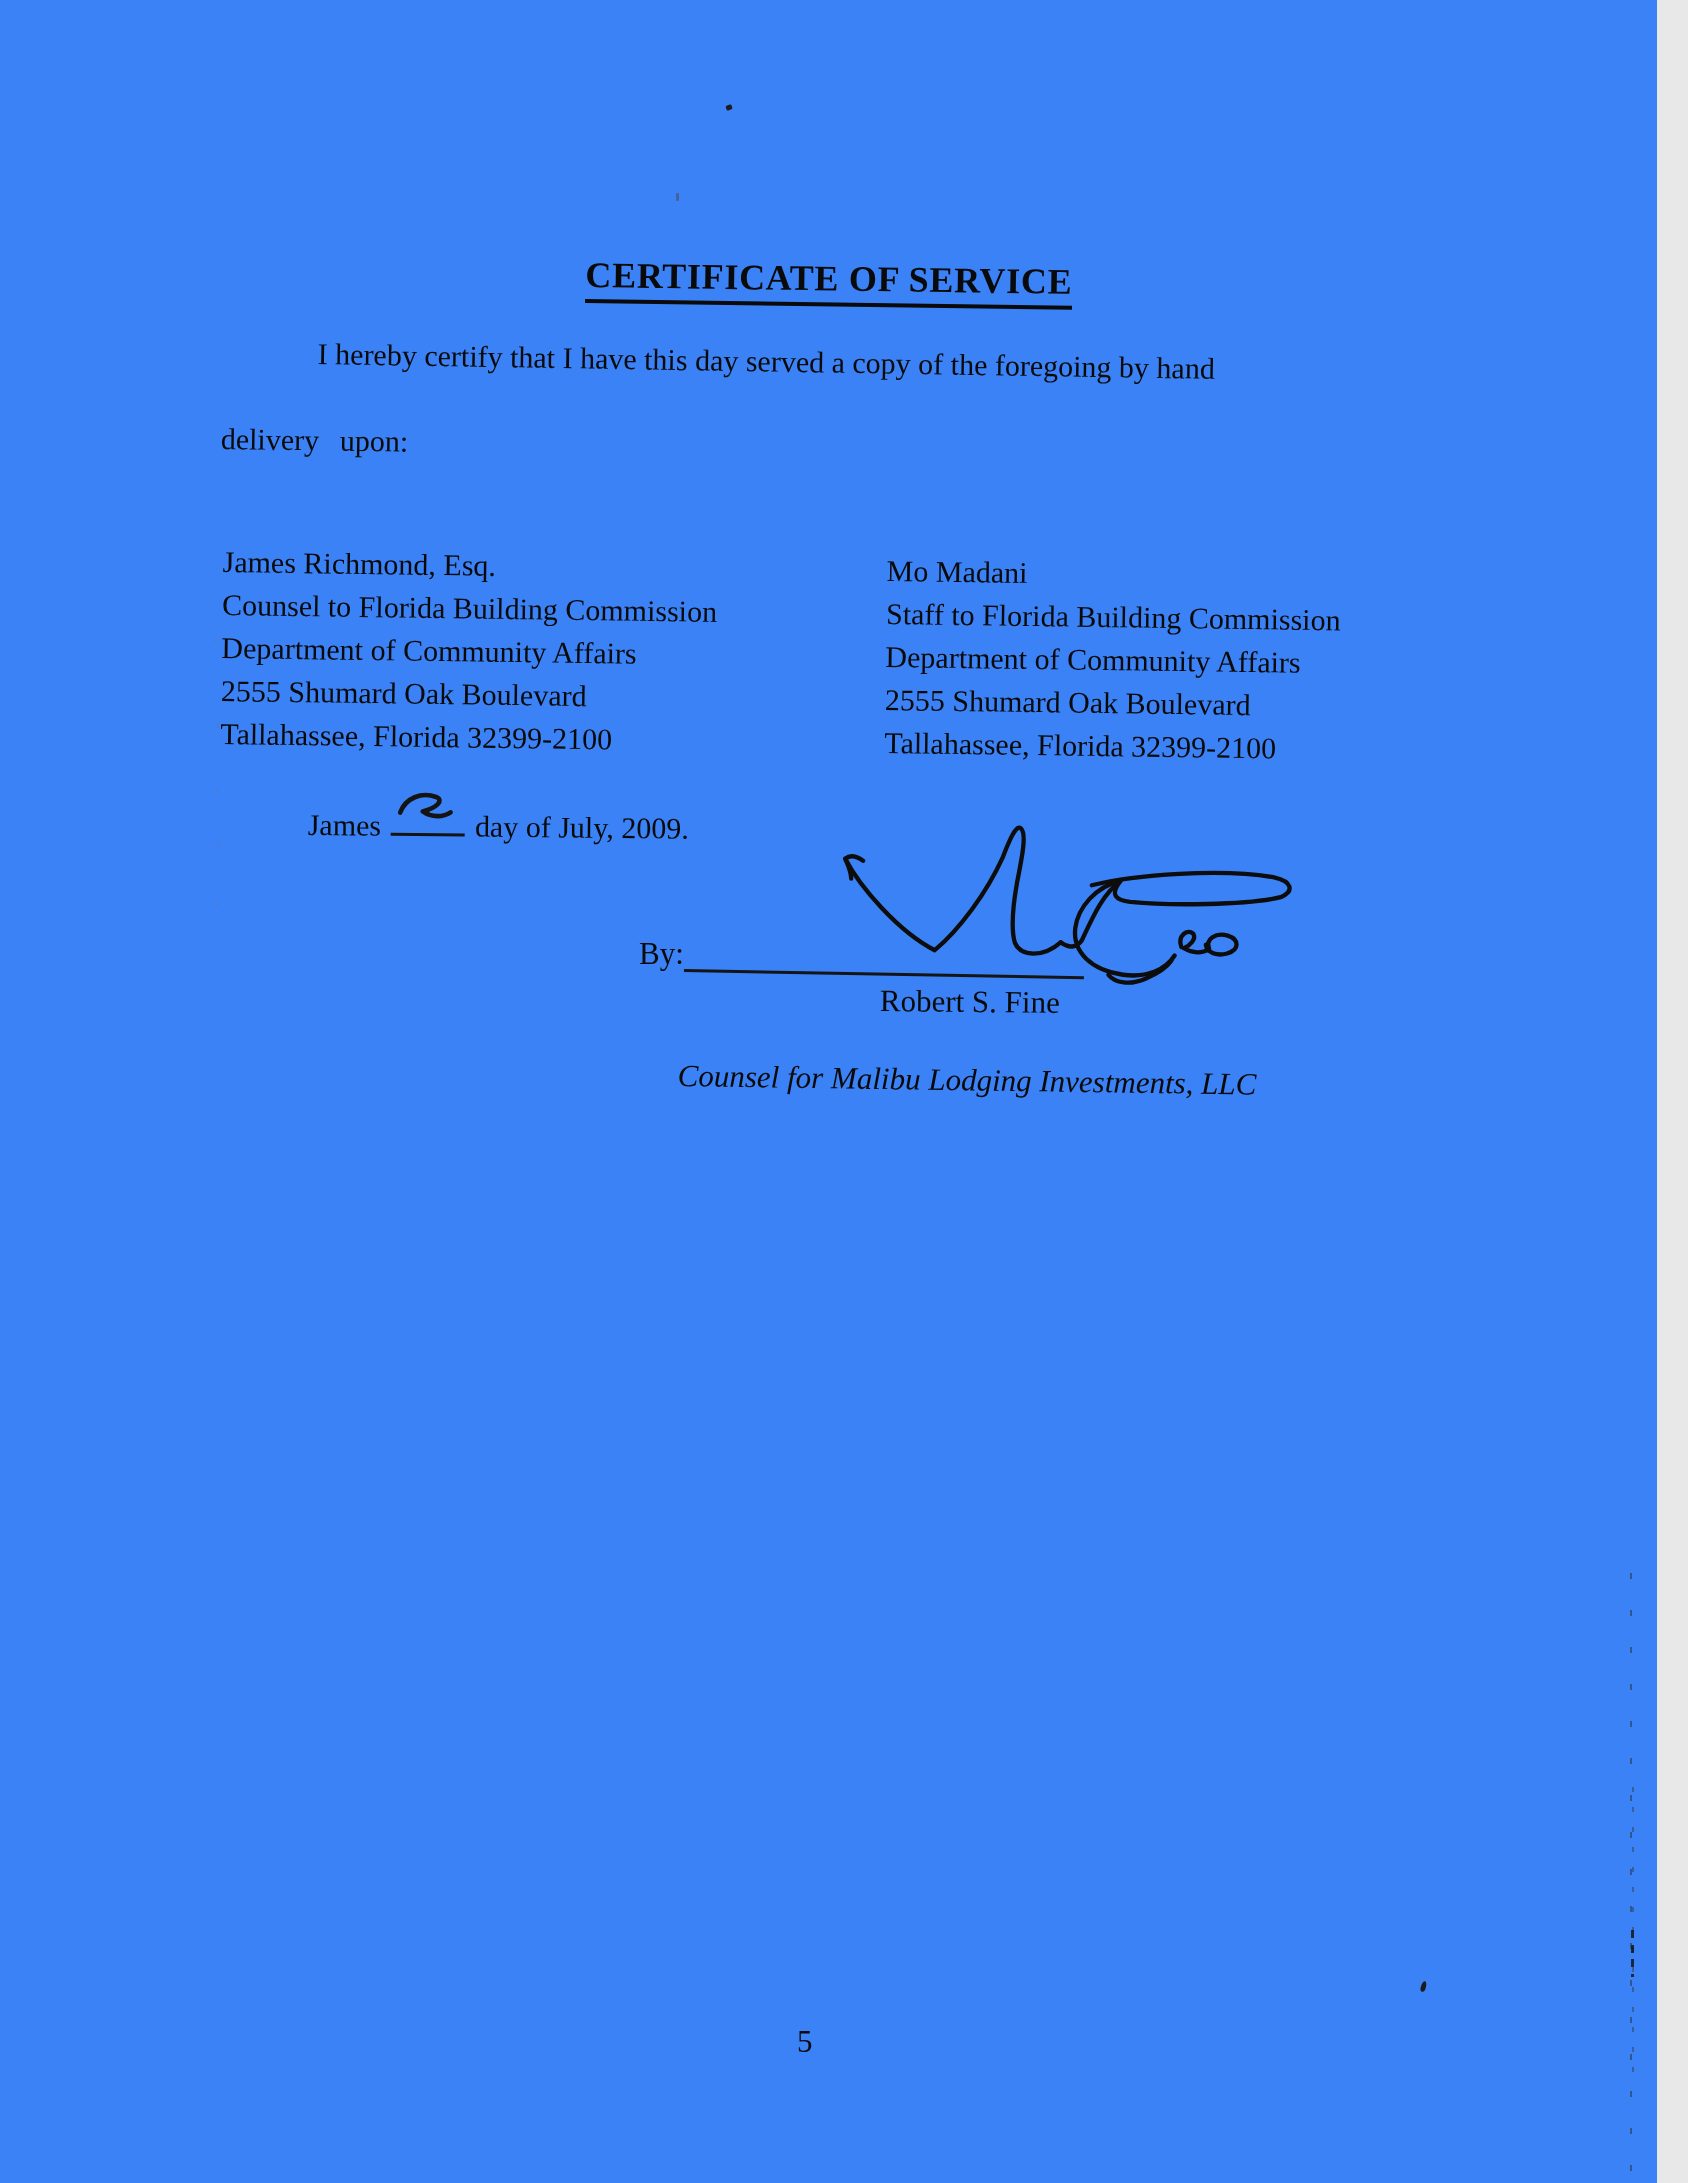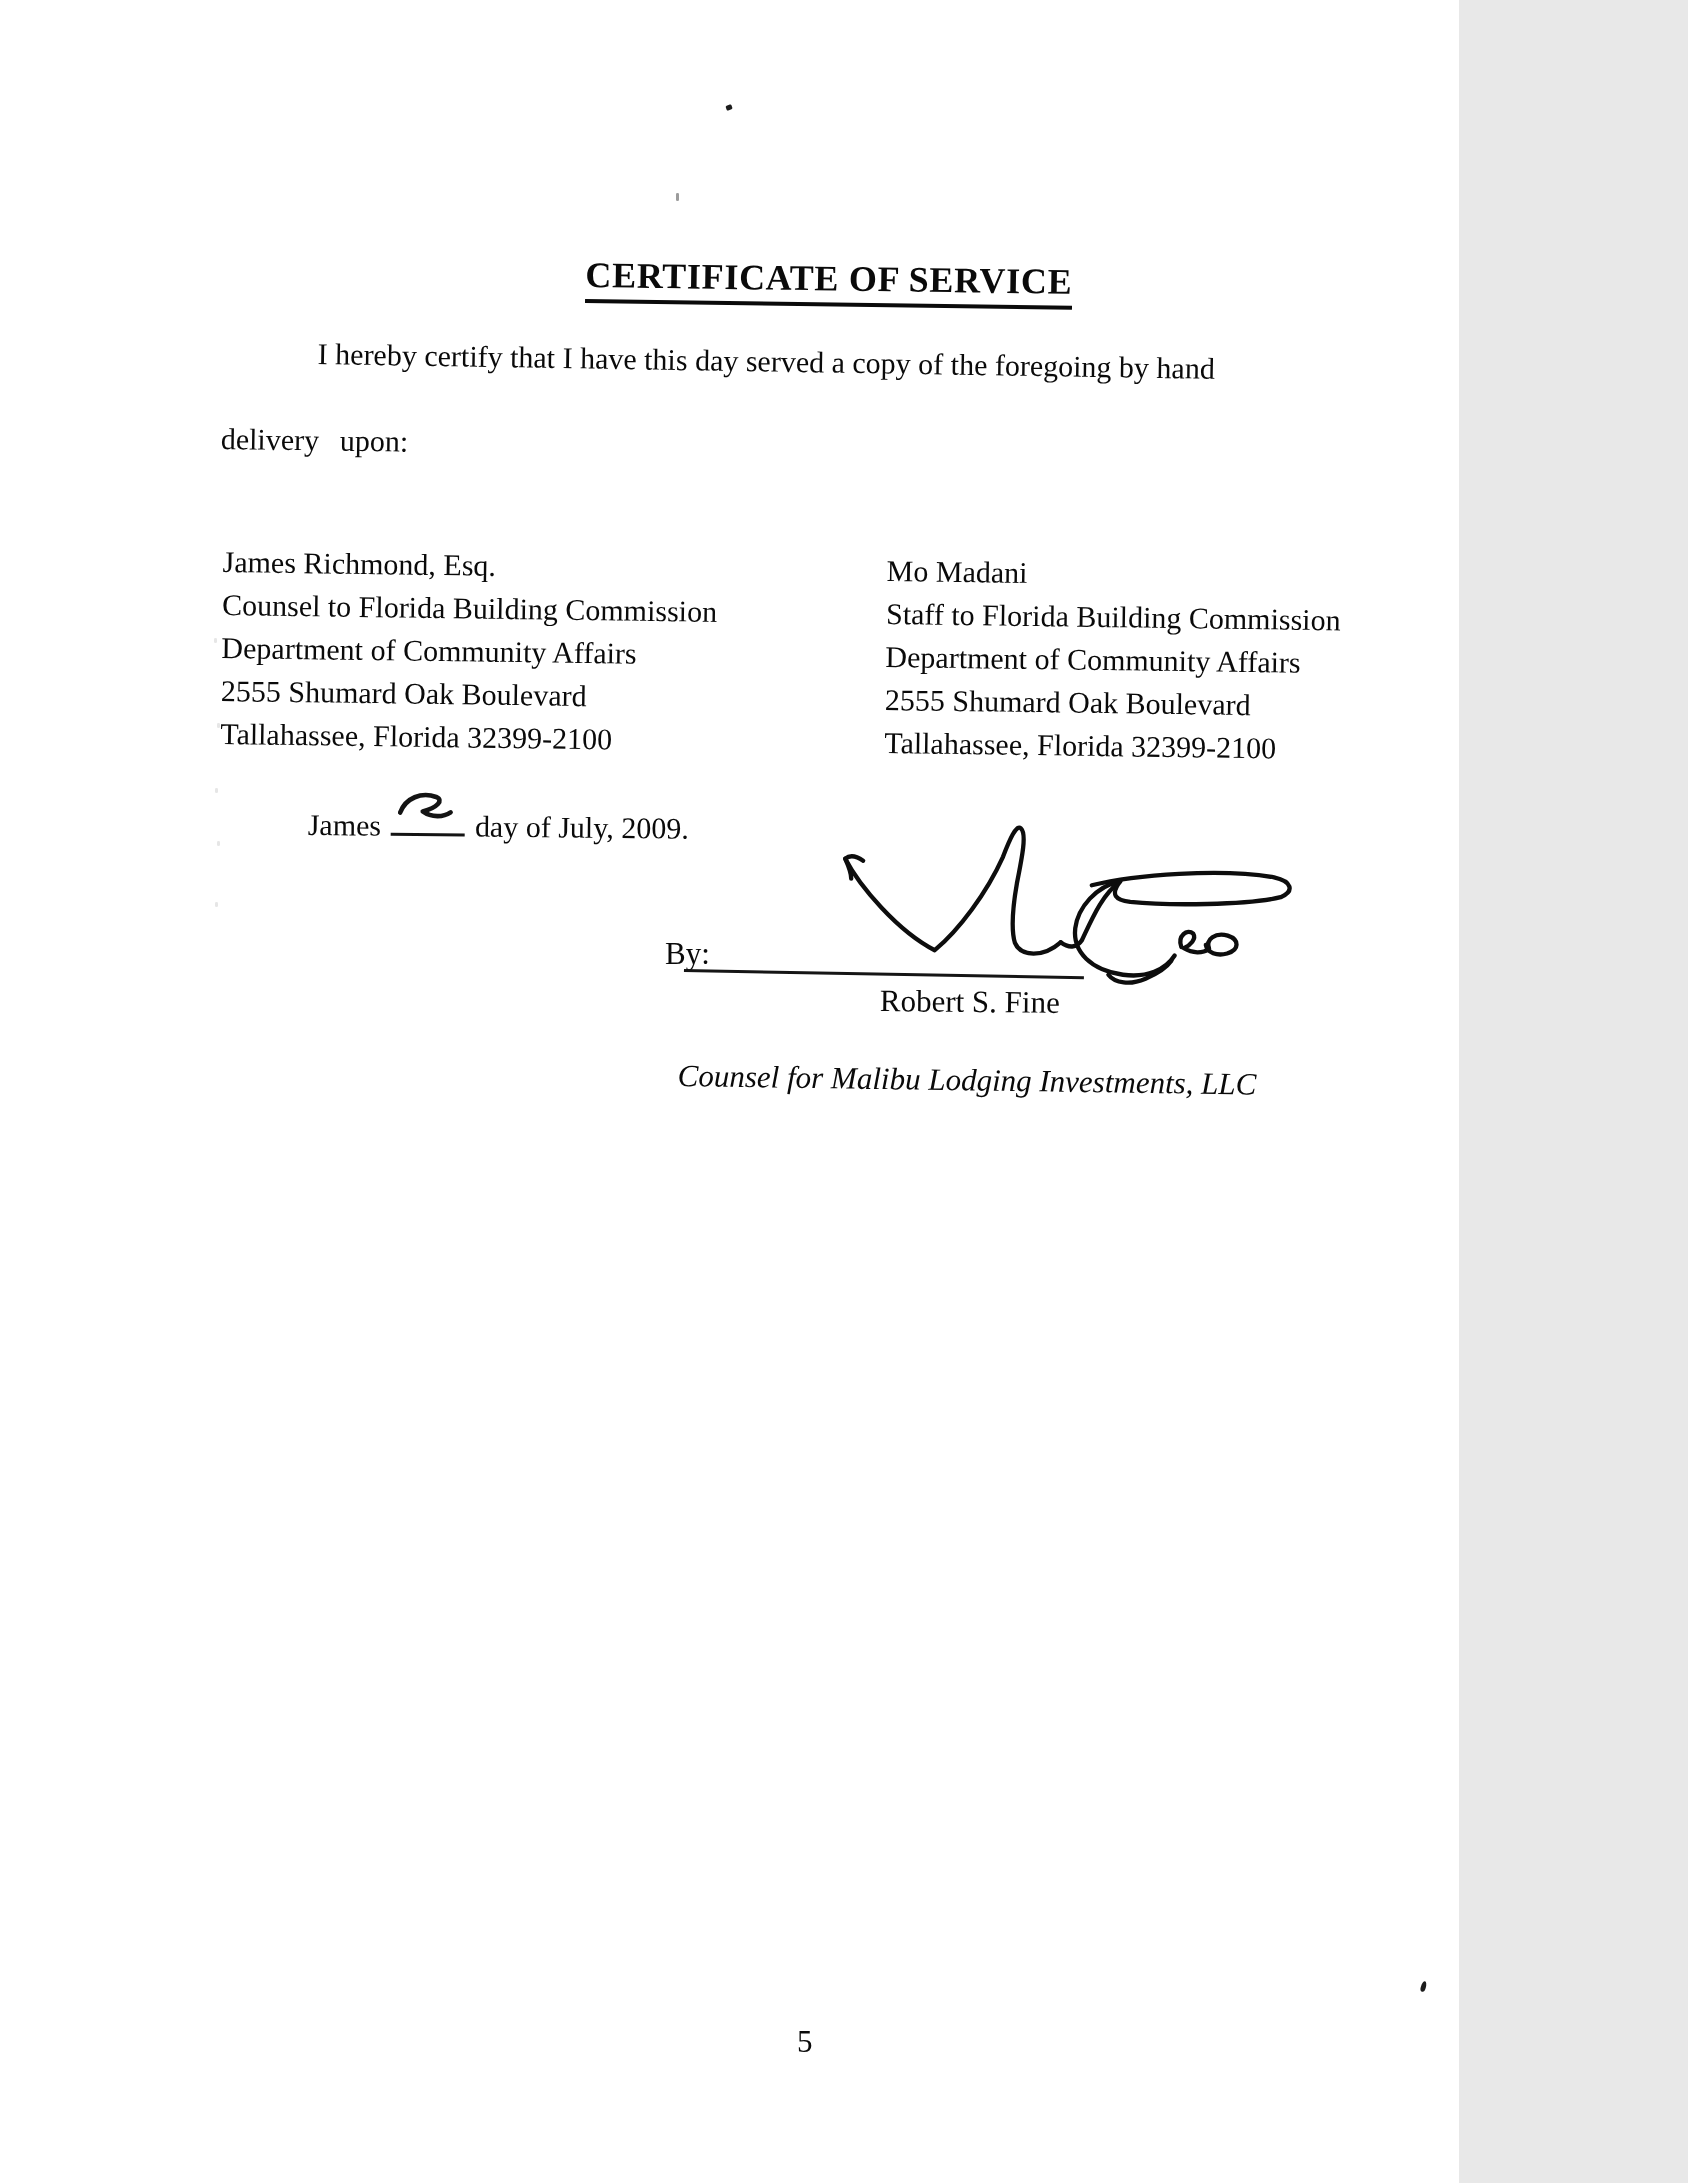--- a/index.html
+++ b/index.html
@@ -1,19 +1,19 @@
 <!DOCTYPE html>
 <html style="font-size:10.6px"><head>
 <meta charset="utf-8">
 <style>
   html,body{margin:0;padding:0;background:#e8e8e8;}
   .page{
     position:relative;
-    width:1459px;height:2183px;
-    background:#ffffff;
+    width:1657px;height:2183px;
+    background:#3b82f6;
     overflow:hidden;
     font-family:"Liberation Serif", serif;
     color:#0a0a0a;
   }
   .abs{position:absolute;white-space:nowrap;}
   .doc-title{
     left:585px;top:254px;
     font-size:36px;font-weight:bold;letter-spacing:0.7px;
     border-bottom:4.7px solid #0a0a0a;padding-bottom:3.3px;
     transform:rotate(0.8deg);transform-origin:left bottom;
@@ -30,21 +30,21 @@
   .addr div{white-space:nowrap;}
   .date-line{left:308px;top:800px;font-size:30px;transform:rotate(0.55deg);transform-origin:left top;}
   .day-blank{
     display:inline-block;position:relative;
     width:74px;height:32px;vertical-align:baseline;
     border-bottom:3.3px solid #141414;
     margin:0 10.6px 0 9.3px;
   }
   .day-blank svg{position:absolute;left:4px;top:-10.6px;}
   .sig-svg{left:823px;top:817px;}
-  .by-label{left:665px;top:938px;font-size:31px;}
+  .by-label{left:639px;top:938px;font-size:31px;}
   .sig-line{
     left:684px;top:969px;width:400px;height:3.3px;
     background:#151515;
     transform:rotate(1.05deg);transform-origin:left top;
   }
   .signer-name{left:880px;top:983px;font-size:31px;transform:rotate(0.6deg);transform-origin:left top;}
   .signer-title{
     left:678px;top:1058px;font-size:31px;font-style:italic;
     transform:rotate(0.85deg);transform-origin:left top;
   }

